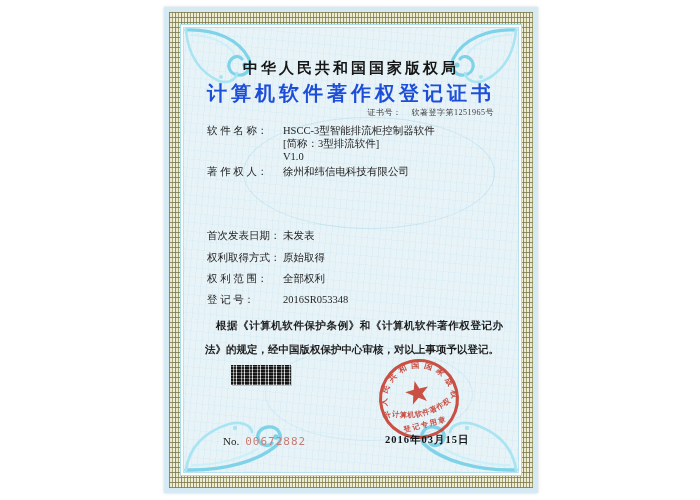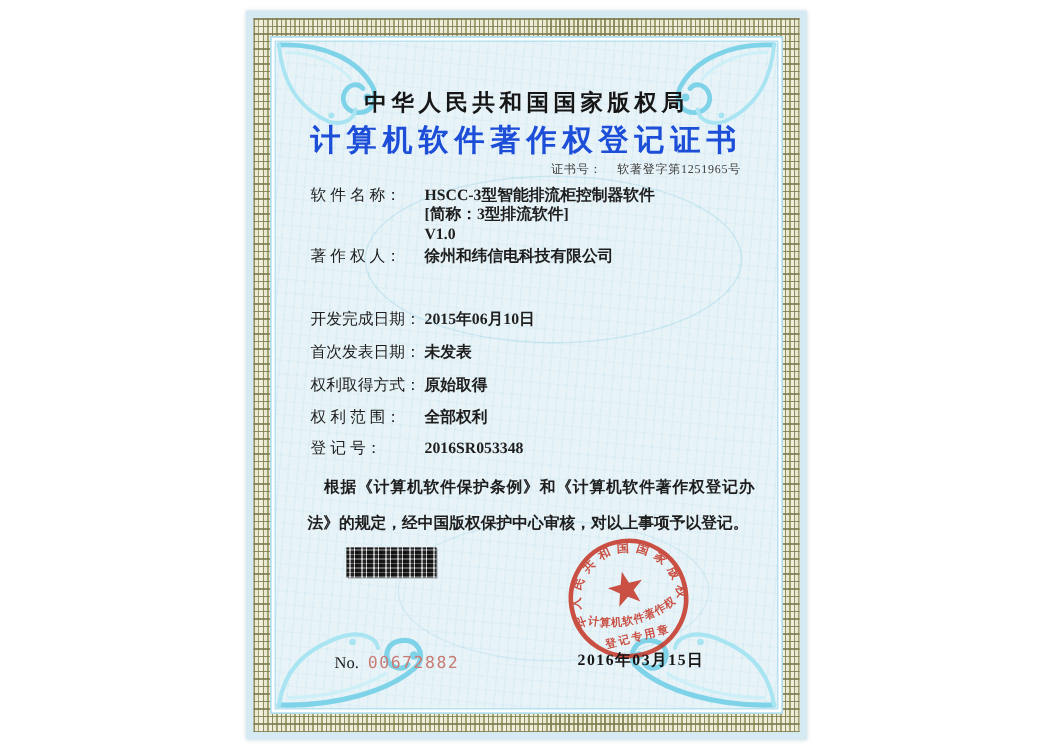--- a/index.html
+++ b/index.html
@@ -27,21 +27,21 @@
   .wm2{left:84px;top:322px;width:206px;height:92px;border-color:rgba(130,200,222,.2);}
   .flourish{position:absolute;}
   .title{position:absolute;top:52px;left:0;width:100%;text-align:center;
     font-size:15px;font-weight:700;letter-spacing:3px;color:#161616;}
   .subtitle{position:absolute;top:73px;left:0;width:100%;text-align:center;
     font-size:20px;font-weight:700;letter-spacing:4px;color:#1d4ed8;}
   .certno{position:absolute;top:100px;right:44px;font-size:8px;color:#3c3c3c;letter-spacing:.5px;}
   .certno .gap{display:inline-block;width:10px;}
   .row{position:absolute;left:43px;font-size:10.5px;color:#1e1e1e;white-space:nowrap;line-height:13px;}
   .row .lbl{display:inline-block;width:76px;font-weight:400;vertical-align:top;}
-  .row .val{font-weight:700;display:inline-block;vertical-align:top;}
+  .row .val{font-weight:400;display:inline-block;vertical-align:top;}
   .statement{position:absolute;left:41px;top:307px;width:298px;
     font-size:10.5px;font-weight:600;color:#1e1e1e;line-height:23.5px;
     text-indent:11px;text-align:justify;}
   .barcode{position:absolute;left:67px;top:358px;width:60px;height:20px;
     background-color:#9a9a9a;
     background-image:
       repeating-linear-gradient(0deg, rgba(255,255,255,.30) 0 1px, rgba(0,0,0,.18) 1px 3px),
       repeating-linear-gradient(90deg, #1d1d1d 0 2px, #b9b9b9 2px 3px, #2a2a2a 3px 5px, #e4e4e4 5px 6px, #161616 6px 8px);
     box-shadow:1px 1px 0 rgba(120,140,150,.4);}
   .seal{position:absolute;left:212px;top:349px;width:86px;height:86px;transform:rotate(-14deg);z-index:4;}
@@ -106,23 +106,20 @@
     </div>
 
     <div class="row" style="top:117px">
       <span class="lbl">软 件 名 称：</span><span class="val"><span>HSCC-3型智能排流柜控制器软件</span><br>
       <span>[简称：3型排流软件]</span><br>
       <span>V1.0</span></span>
     </div>
     <div class="row" style="top:158px">
       <span class="lbl">著 作 权 人：</span><span class="val">徐州和纬信电科技有限公司</span>
     </div>
-    <div class="row" style="top:200px">
-      <span class="lbl">开发完成日期：</span><span class="val">2015年06月10日</span>
-    </div>
     <div class="row" style="top:222px">
       <span class="lbl">首次发表日期：</span><span class="val">未发表</span>
     </div>
     <div class="row" style="top:265px">
       <span class="lbl">权 利 范 围：</span><span class="val">全部权利</span>
     </div>
     <div class="row" style="top:244px">
       <span class="lbl">权利取得方式：</span><span class="val">原始取得</span>
     </div>
     <div class="row" style="top:286px">

